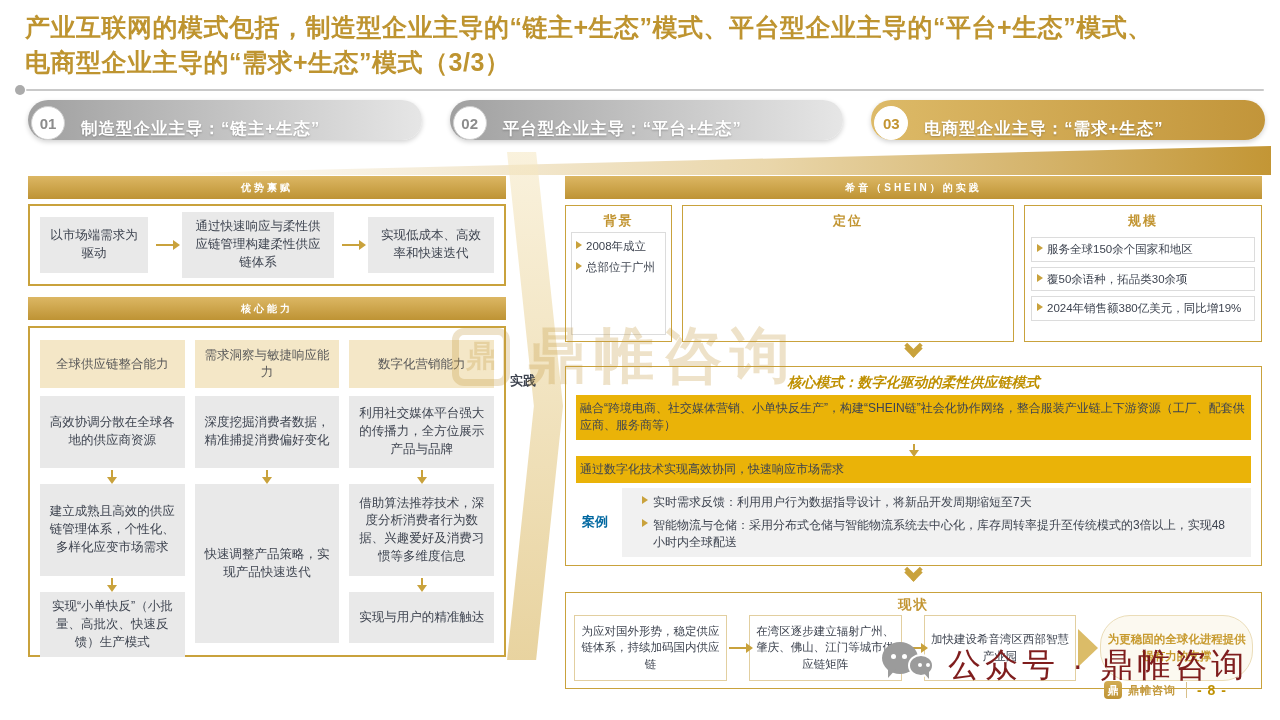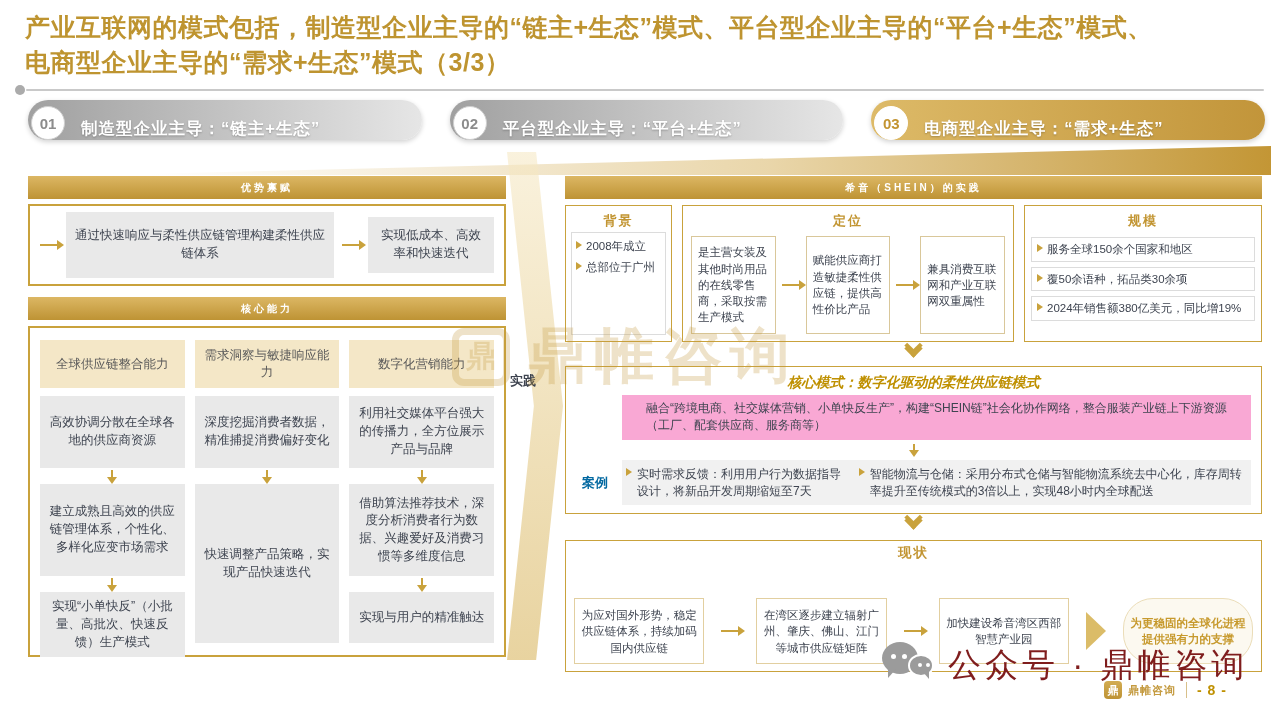--- a/index.html
+++ b/index.html
@@ -80,31 +80,31 @@
     flex:1; height:98px; display:flex; align-items:center; }
   .scale-item { border:1px solid #DCDCDC; margin-top:5px; padding:4px 5px 0; }
   .scale-item .bullet { margin-bottom:3px; }
 
   .chev-wrap { height:24px; display:flex; flex-direction:column; align-items:center; margin:0; }
   .chev { width:13px; height:13px; border-right:4px solid #C9A23C; border-bottom:4px solid #C9A23C; transform:rotate(45deg); }
   .chev.c1 { margin-top:-3px; } .chev.c2 { margin-top:-10px; }
 
   .core-mode { border:1.5px solid #C9A23C; background:#fff; padding:3px 10px 8px; }
   .cm-title { text-align:center; color:#BF9000; font-weight:bold; font-size:14px; height:25px; line-height:25px;font-style:italic; }
-  .cm-para { background:#f9a8d4; color:#3E4450; font-size:12px; line-height:1.45; padding:5px 24px;margin-left:46px; }
+  .cm-para { background:#eab308; color:#3E4450; font-size:12px; line-height:1.45; padding:5px 4px; }
   .cm-arrow-row { display:flex; justify-content:center; height:14px; margin:1px 0; }
   .cm-arrow-row .v-arrow { height:7px; }
   .case-row { display:flex; margin-top:5px; gap:8px; align-items:center; }
   .case-label { flex:0 0 38px; font-weight:bold; color:#0369a1; font-size:13px; text-align:center; }
-  .case-list { flex:1; background:#F1F1F1; padding:6px 4px; display:flex; gap:6px; }
+  .case-list { flex:1; background:#F1F1F1; padding:6px 20px; display:flex; flex-direction:column; gap:6px; }
   .case-item { display:flex; gap:5px; font-size:12px; color:#3E4450; line-height:1.4; }
 
   .status-box { margin-top:2px; border:1.5px solid #C9A23C; background:#fff; padding:1px 8px 7px; }
   .st-title { text-align:center; color:#C29532; font-weight:bold; font-size:13.5px; height:21px; line-height:21px; letter-spacing:2px; }
-  .st-row { display:flex; align-items:center; gap:17px;margin-top:35px; }
+  .st-row { display:flex; align-items:center; gap:2px; }
   .st-box { border:1px solid #E2CFA0; font-size:11.5px; color:#3E4450; line-height:1.42; text-align:center;
     padding:4px 4px; height:66px; display:flex; align-items:center; justify-content:center; flex:1; }
   .st-final { color:#C79A2E; font-weight:bold; background:#FCF9F0; border-color:#EBDDB8;border-radius:30px; }
   .big-tri { flex:0 0 auto; width:0; height:0; border-left:20px solid #DBBC68;
     border-top:19px solid transparent; border-bottom:19px solid transparent; }
 
   
   .wm { position:absolute; left:452px; top:316px; display:flex; align-items:center; gap:16px;
     opacity:.28; pointer-events:none; z-index:4; }
   .wm-logo { width:58px; height:58px; border:7px solid #C49A3F; border-radius:12px;
@@ -153,20 +153,21 @@
     <div class="tab active">
       <span class="tab-circle">03</span>
       <span class="tab-label">电商型企业主导：“需求+生态”</span>
     </div>
   </div>
   <div class="wedge"></div>
 
   <div class="left-panel">
     <div class="sec-header">优势禀赋</div>
     <div class="adv-box">
+      <div class="gcell b1">以市场端需求为驱动</div>
       <div class="h-arrow"></div>
       <div class="gcell b2">通过快速响应与柔性供应链管理构建柔性供应链体系</div>
       <div class="h-arrow"></div>
       <div class="gcell b3">实现低成本、高效率和快速迭代</div>
     </div>
 
     <div class="sec-header core-header">核心能力</div>
     <div class="core-box">
       <div class="core-col">
         <div class="hcell">全球供应链整合能力</div>
@@ -209,27 +210,20 @@
           </div>
           <div class="bullet">
             <span class="tri"></span>
             <span>总部位于广州</span>
           </div>
         </div>
       </div>
 
       <div class="gold-box col-pos">
         <div class="col-title">定位</div>
-        <div class="pos-row">
-          <div class="pos-box">是主营女装及其他时尚用品的在线零售商，采取按需生产模式</div>
-          <div class="h-arrow"></div>
-          <div class="pos-box">赋能供应商打造敏捷柔性供应链，提供高性价比产品</div>
-          <div class="h-arrow"></div>
-          <div class="pos-box">兼具消费互联网和产业互联网双重属性</div>
-        </div>
       </div>
 
       <div class="gold-box col-scale">
         <div class="col-title">规模</div>
         <div class="scale-item">
           <div class="bullet">
               <span class="tri"></span>
             <span>服务全球150余个国家和地区</span>
             </div>
         </div>
@@ -252,20 +246,21 @@
       <span class="chev c1"></span>
         <span class="chev c2"></span>
     </div>
 
     <div class="core-mode">
       <div class="cm-title">核心模式：数字化驱动的柔性供应链模式</div>
       <div class="cm-para">融合“跨境电商、社交媒体营销、小单快反生产”，构建“SHEIN链”社会化协作网络，整合服装产业链上下游资源（工厂、配套供应商、服务商等）</div>
       <div class="cm-arrow-row">
           <div class="v-arrow"></div>
         </div>
+      <div class="cm-para">通过数字化技术实现高效协同，快速响应市场需求</div>
       <div class="case-row">
         <div class="case-label">案例</div>
         <div class="case-list">
           <div class="case-item">
             <span class="tri"></span>
             <span>实时需求反馈：利用用户行为数据指导设计，将新品开发周期缩短至7天</span>
           </div>
           <div class="case-item">
             <span class="tri"></span>
             <span>智能物流与仓储：采用分布式仓储与智能物流系统去中心化，库存周转率提升至传统模式的3倍以上，实现48小时内全球配送</span>

